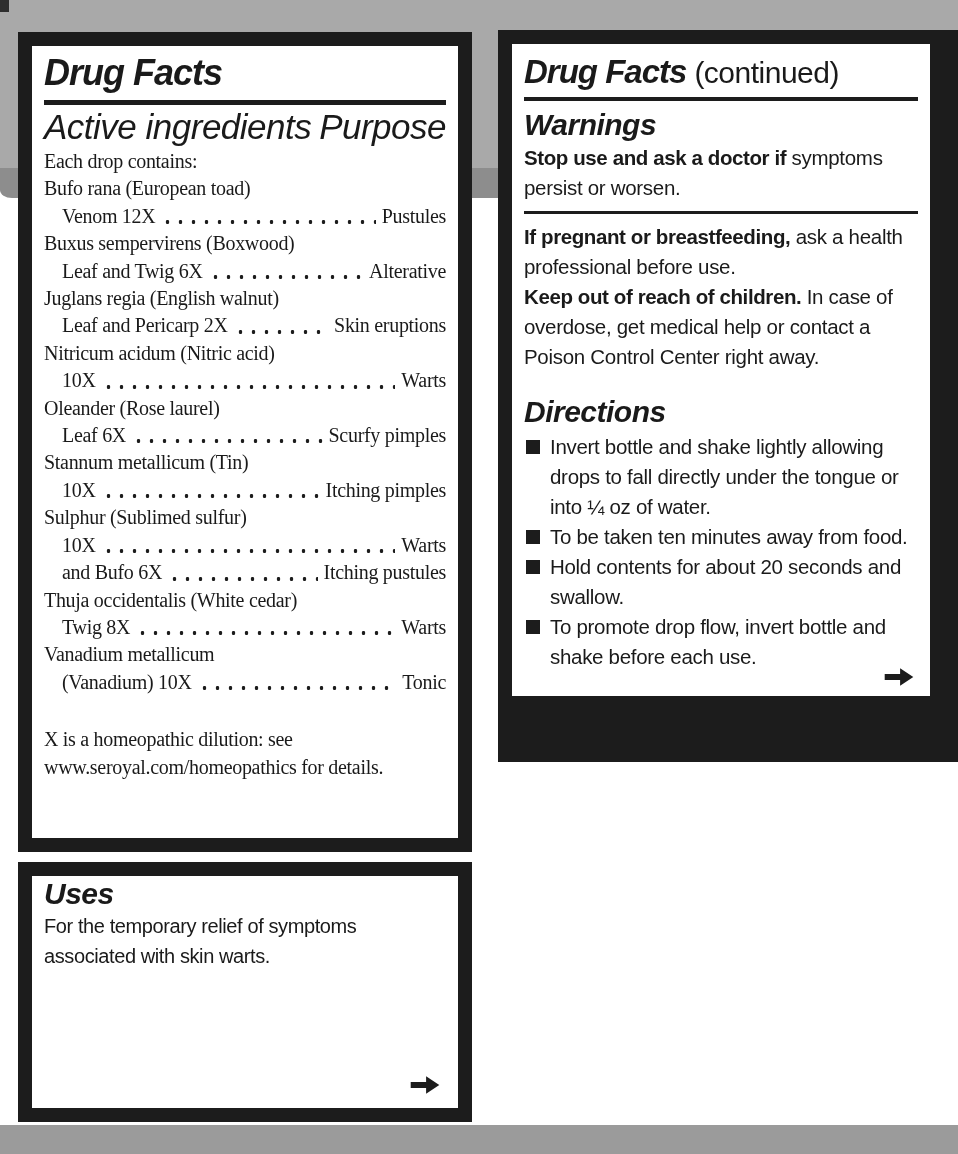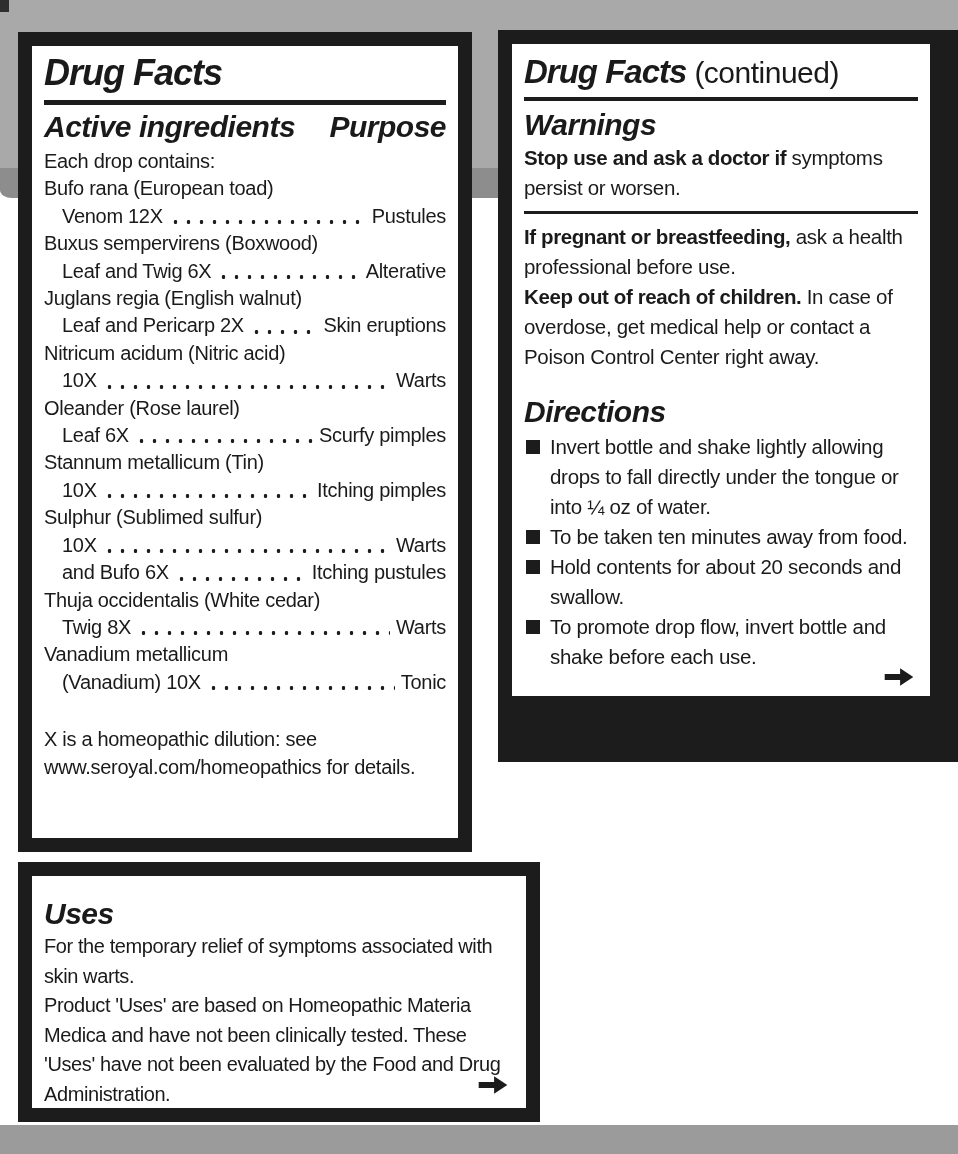--- a/index.html
+++ b/index.html
@@ -13,32 +13,32 @@
   
   .bg-top{position:absolute;left:0;top:0;width:958px;height:168px;background:#a9a9a9;}
   .bg-curve{position:absolute;left:0;top:168px;width:958px;height:30px;background:#8d8d8d;
             border-radius:0 0 18px 12px / 0 0 12px 8px;}
   .bg-bottom{position:absolute;left:0;top:1125px;width:958px;height:29px;background:#9b9b9b;}
   .corner-speck{position:absolute;left:0;top:0;width:9px;height:12px;background:#2e2e2e;}
 
   
   .panel{position:absolute;background:#fff;border:14px solid #1c1c1c;box-sizing:border-box;}
   .panel-main{left:18px;top:32px;width:454px;height:820px;padding:4px 12px 0 12px;}
-  .panel-uses{left:18px;top:862px;width:522px;height:260px;padding:20px 10px 0 12px;}
+  .panel-uses{left:18px;top:862px;width:454px;height:260px;padding:0 10px 0 12px;}
   .panel-dark{position:absolute;left:498px;top:30px;width:460px;height:732px;background:#1c1c1c;}
   .white-box{position:absolute;left:14px;width:418px;background:#fff;box-sizing:border-box;padding:6px 12px;}
   .warnings-box{top:14px;height:387px;}
   .directions-box{top:358px;height:308px;}
 
   
   .df-title{font-style:italic;font-weight:700;font-size:36px;line-height:46px;letter-spacing:-1px;margin:0;}
   .rule-thick{height:5px;background:#1c1c1c;margin:4px 0 2px;}
   .col-head{display:flex;justify-content:space-between;align-items:baseline;
-            font-style:italic;font-weight:700;font-size:30px;line-height:40px;letter-spacing:-0.5px;}
-  .body-txt,.ing-name,.ing-row,.intro,.footnote{font-size:20px;line-height:27.4px;letter-spacing:-0.3px;}
+            font-style:italic;font-weight:400;font-size:35px;line-height:40px;letter-spacing:-0.5px;}
+  .body-txt,.ing-name,.ing-row,.intro,.footnote{font-size:20px;line-height:27.4px;letter-spacing:-0.3px;font-family:Liberation Serif, serif;}
   .intro{margin:1px 0 0;}
   .footnote{margin:30px 0 0;}
   .ing-row{display:flex;align-items:baseline;}
   .ing-sub{padding-left:18px;white-space:nowrap;}
   .ing-purpose{white-space:nowrap;}
   .dots{flex:1 1 auto;height:6px;align-self:flex-end;margin:0 6px 5px 6px;min-width:12px;
         background-image:radial-gradient(circle,#1c1c1c 1.7px,transparent 2.1px);
         background-size:13px 6px;background-repeat:repeat-x;background-position:left center;}
 
   .sec-title{font-style:italic;font-weight:700;font-size:30px;line-height:36px;letter-spacing:-0.5px;margin:0;}
@@ -159,21 +159,20 @@
         </div>
       </div>
     </div>
 
     <p class="footnote">X is a homeopathic dilution: see www.seroyal.com/homeopathics for details.</p>
   </section>
 
   <section class="panel panel-uses">
     <h2 class="sec-title">Uses</h2>
     <p>For the temporary relief of symptoms associated with skin warts.</p>
-    <p>Product 'Uses' are based on Homeopathic Materia Medica and have not been clinically tested. These 'Uses' have not been evaluated by the Food and Drug Administration.</p>
     <span class="arrow-abs">
       <svg class="arrow-svg" width="34" height="22" viewBox="0 0 28 20" aria-hidden="true">
         <path d="M1 7.2 H15 V2 L27 10 L15 18 V12.8 H1 Z" fill="#1c1c1c"></path>
       </svg>
     </span>
   </section>
 
   <section class="panel-dark">
 
     <div class="white-box warnings-box">

